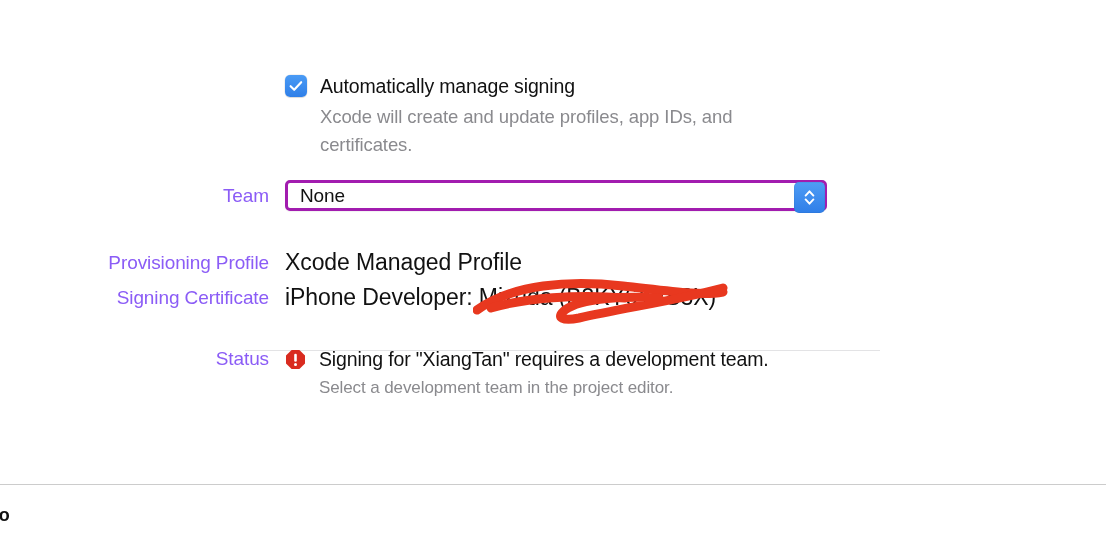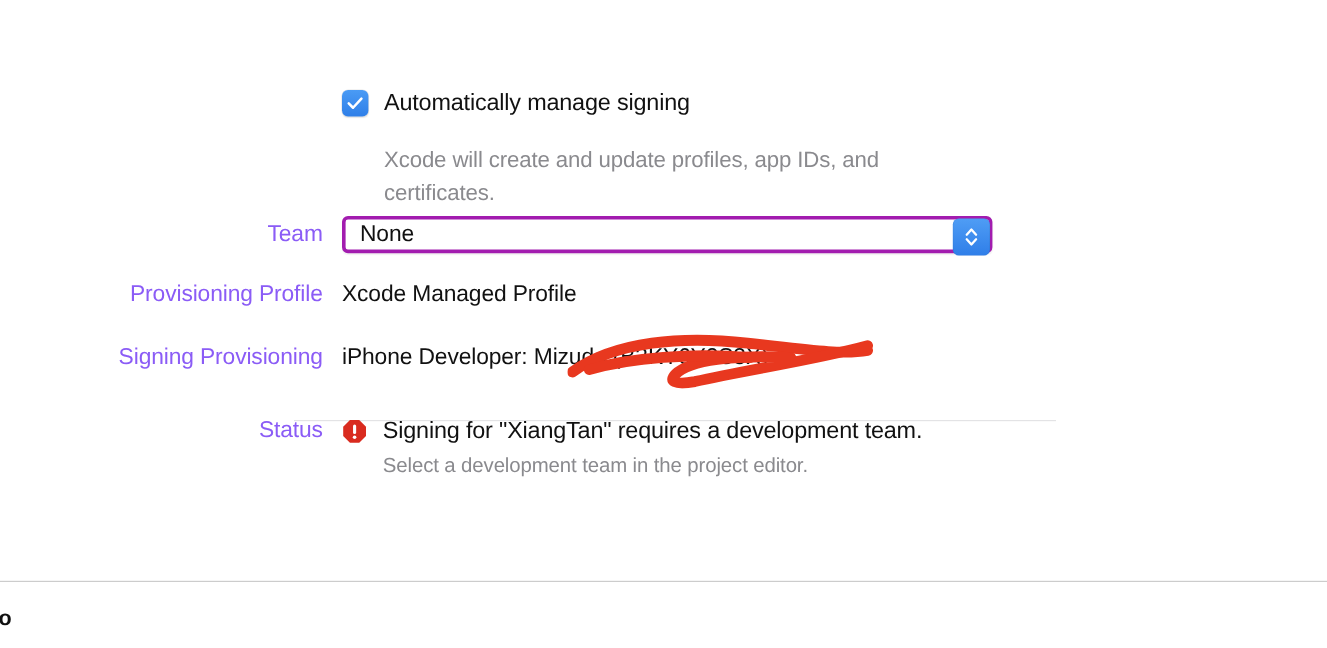--- a/index.html
+++ b/index.html
@@ -35,21 +35,21 @@
     width: 285px;
     text-align: right;
     padding-right: 16px;
     font-size: 19px;
     line-height: 25px;
     color: #8b5cf6;
     box-sizing: border-box;
     letter-spacing: -0.1px;
   }
   .value {
-    font-size: 19px;
+    font-size: 23px;
     line-height: 25px;
     color: #111111;
     letter-spacing: -0.1px;
   }
 
   
   .checkbox-row {
     left: 0;
     top: 73px;
     width: 1106px;
@@ -84,21 +84,21 @@
   .cb-texts {
     margin-left: 13px;
   }
   .cb-title {
     font-size: 19.5px;
     line-height: 26px;
     color: #111111;
     letter-spacing: -0.15px;
   }
   .cb-sub {
-    margin-top: 20px;
+    margin-top: 4px;
     font-size: 18.5px;
     line-height: 28px;
     color: #8a8a8e;
     letter-spacing: -0.1px;
     max-width: 500px;
   }
 
   
   .team-row {
     left: 0;
@@ -137,21 +137,21 @@
     border-radius: 5px;
     background: linear-gradient(180deg, #4f9df5 0%, #2f7ee8 100%);
     box-shadow: inset 0 0 0 0.5px rgba(0,0,0,0.08);
     display: flex;
     align-items: center;
     justify-content: center;
     cursor: default;
   }
 
   
-  .prov-row { left: 0; top: 233px; width: 956px; }
+  .prov-row { left: 0; top: 250px; width: 956px; }
   .cert-row { left: 0; top: 285px; width: 1106px; }
 
   .cert-value-wrap {
     position: relative;
     display: inline-block;
   }
   .redacted {
     color: #111111;
   }
   .scribble {
@@ -258,21 +258,21 @@
       </span>
     </div>
   </div>
 
   <div class="row prov-row">
     <div class="label">Provisioning Profile</div>
     <div class="value">Xcode Managed Profile</div>
   </div>
 
   <div class="row cert-row">
-    <div class="label">Signing Provisioning</div>
+    <div class="label">Signing Certificate</div>
     <div class="value cert-value-wrap">
       <span class="redacted">iPhone Developer: Mizuda (B3KY6Y2S3X)</span>
       <svg class="scribble" width="262" height="48" viewBox="0 0 262 48">
         <g fill="none" stroke="#e8381f" stroke-width="9" stroke-linecap="round" stroke-linejoin="round">
           <path d="M4 34 C 40 8, 96 4, 150 10 C 196 15, 228 20, 250 16"></path>
           <path d="M250 12 C 206 24, 150 32, 106 42 C 90 45, 82 42, 92 34 C 108 22, 150 20, 186 22"></path>
           <path d="M18 32 C 52 22, 104 18, 152 22"></path>
         </g>
       </svg>
     </div>

